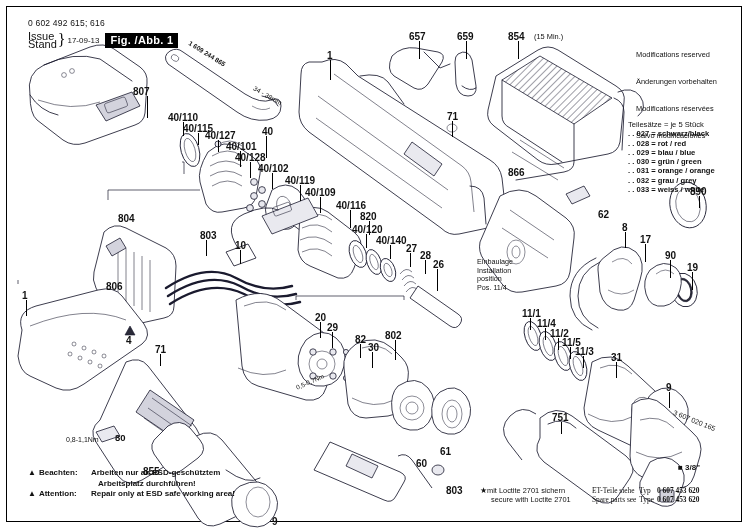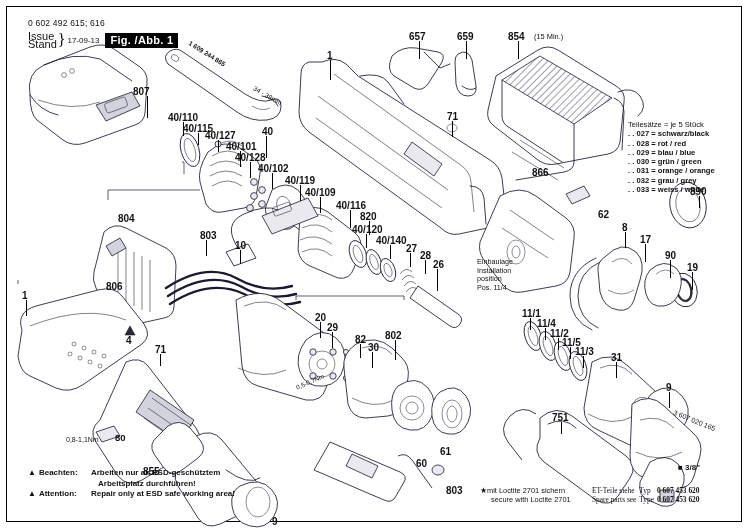--- a/index.html
+++ b/index.html
@@ -356,20 +356,26 @@
       <div class="issue">
         <div>Issue</div>
         <div>Stand</div>
       </div>
       <div class="brace">}</div>
       <div class="date">17-09-13</div>
       <div class="figbox">Fig. /Abb. 1</div>
     </div>
   </div>
 
+  <div class="blk" style="left:636px;top:32px;">
+    <div>Modifications reserved</div>
+    <div>Änderungen vorbehalten</div>
+    <div>Modifications réservées</div>
+    <div>Salvo modificaciones</div>
+  </div>
 
   <div class="key">
     <div class="t">Teilesätze = je 5 Stück</div>
     <div class="r">. . 027 = schwarz/black</div>
     <div class="r">. . 028 = rot / red</div>
     <div class="r">. . 029 = blau / blue</div>
     <div class="r">. . 030 = grün / green</div>
     <div class="r">. . 031 = orange / orange</div>
     <div class="r">. . 032 = grau / grey</div>
     <div class="r">. . 033 = weiss / white</div>
@@ -400,21 +406,21 @@
       <div class="lbl" style="left: 327px; top: 50px;">1</div>
       <div class="ld ldv" style="left: 330px; top: 60px; height: 20px;"></div>
       <div class="lbl" style="left: 409px; top: 31px;">657</div>
       <div class="ld ldv" style="left: 419px; top: 41px; height: 18px;"></div>
       <div class="lbl" style="left: 457px; top: 31px;">659</div>
       <div class="ld ldv" style="left: 466px; top: 41px; height: 18px;"></div>
       <div class="lbl" style="left: 508px; top: 31px;">854</div>
       <div class="ld ldv" style="left: 518px; top: 41px; height: 18px;"></div>
       <div class="lbl" style="left: 447px; top: 111px;">71</div>
       <div class="ld ldv" style="left: 452px; top: 121px; height: 16px;"></div>
-      <div class="lbl" style="left: 532px; top: 167px;">866</div>
+      <div class="lbl" style="left: 508px; top: 167px;">866</div>
       <div class="lbl" style="left: 598px; top: 209px;">62</div>
       <div class="lbl" style="left: 690px; top: 186px;">890</div>
       <div class="ld ldv" style="left: 699px; top: 196px; height: 12px;"></div>
       <div class="lbl" style="left: 622px; top: 222px;">8</div>
       <div class="ld ldv" style="left: 625px; top: 232px; height: 16px;"></div>
       <div class="lbl" style="left: 640px; top: 234px;">17</div>
       <div class="ld ldv" style="left: 645px; top: 244px; height: 18px;"></div>
       <div class="lbl" style="left: 665px; top: 250px;">90</div>
       <div class="ld ldv" style="left: 670px; top: 260px; height: 18px;"></div>
       <div class="lbl" style="left: 687px; top: 262px;">19</div>

